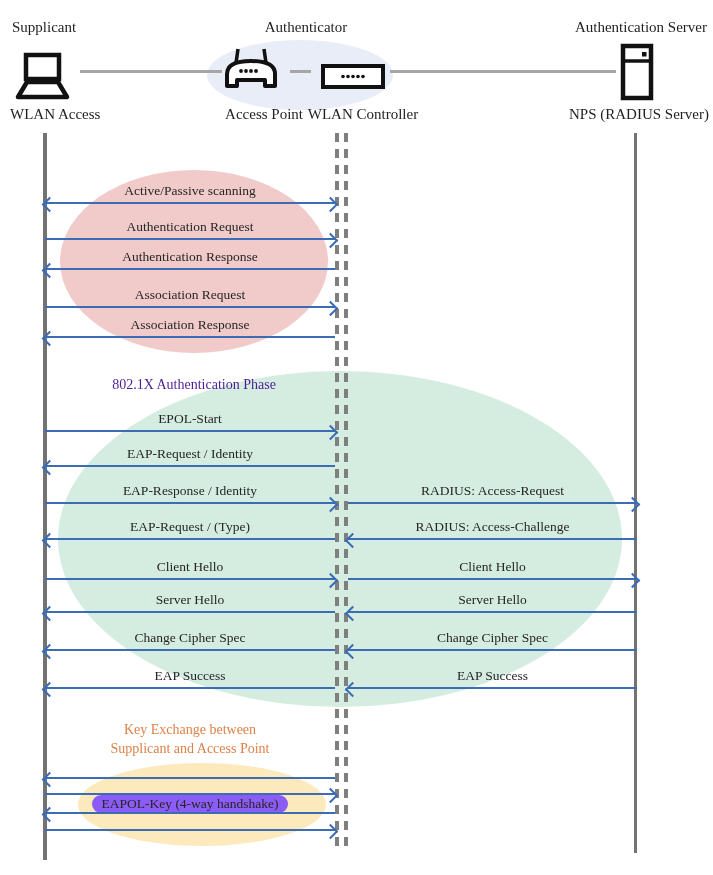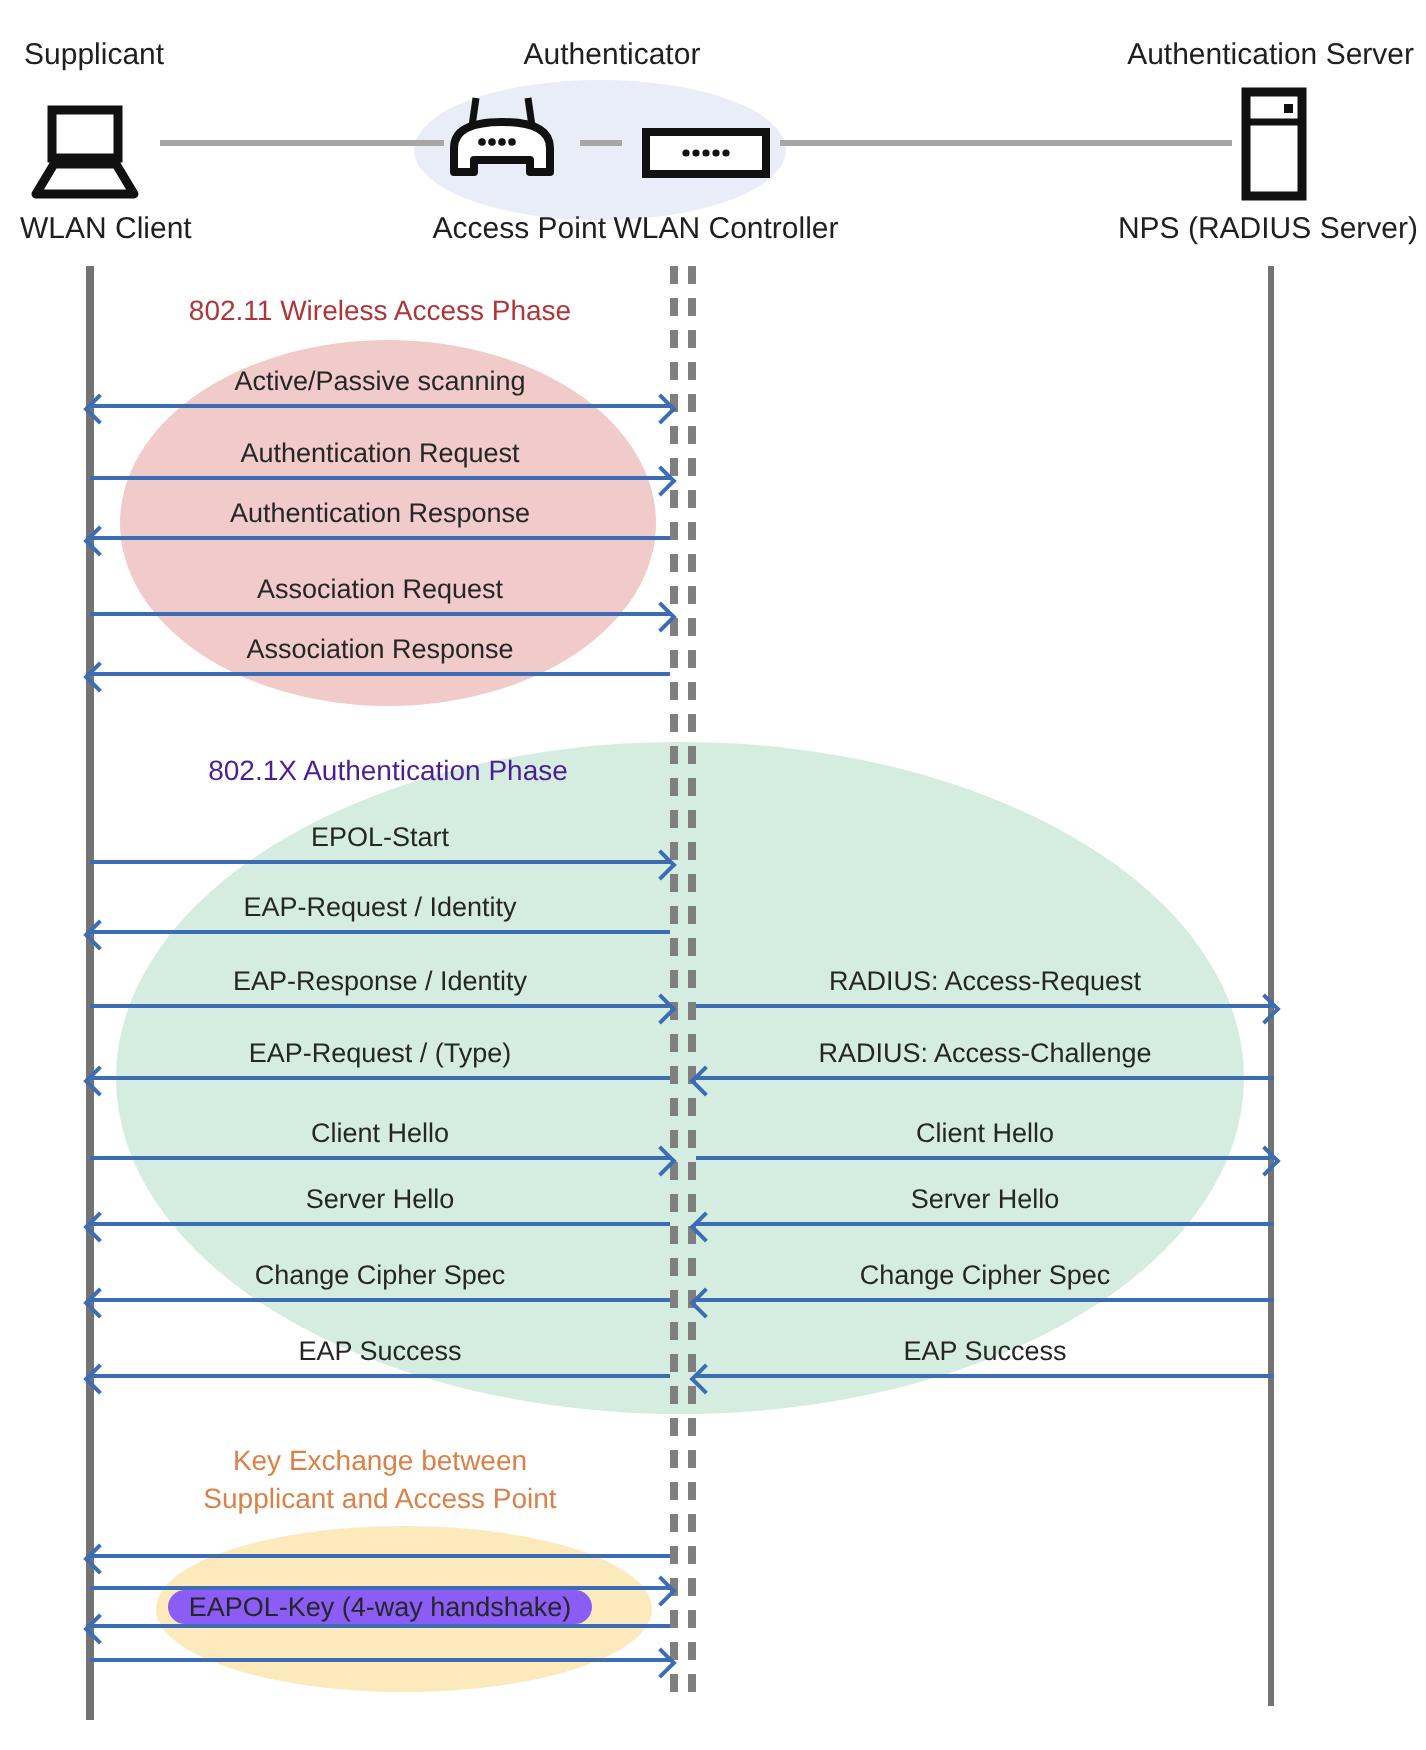--- a/index.html
+++ b/index.html
@@ -1,17 +1,17 @@
 <!DOCTYPE html>
 <html><head>
 <meta charset="utf-8">
 <style>
   html,body{margin:0;padding:0;background:#fff;}
   .canvas{position:relative;width:713px;height:875px;background:#ffffff;
-          font-family:Liberation Sans, sans-serif;overflow:hidden;}
+          font-family:Liberation Serif, serif;overflow:hidden;}
   .ellipse{position:absolute;border-radius:50%;}
   .role{position:absolute;font-size:15px;color:#1f1f1f;white-space:nowrap;}
   .dev{position:absolute;font-size:15px;color:#1f1f1f;white-space:nowrap;}
   .conn{position:absolute;top:70px;height:3px;background:#a6a6a6;}
   .lifeline{position:absolute;}
   .dashed{width:4px;background:repeating-linear-gradient(to bottom,#7f7f7f 0 9px,transparent 9px 16px);}
   .icon{position:absolute;line-height:0;}
   .phase-t{position:absolute;font-size:14px;text-align:center;white-space:nowrap;}
   .msg{position:absolute;height:2px;}
   .span-l{left:45px;width:290px;}
@@ -76,26 +76,25 @@
       <rect x="3" y="3" width="28" height="52" fill="#fff" stroke="#111" stroke-width="4.5"></rect>
       <line x1="3" y1="18" x2="31" y2="18" stroke="#111" stroke-width="3.5"></line>
       <rect x="22" y="9" width="4.5" height="4.5" fill="#111"></rect>
     </svg>
   </div>
 
   <div class="role" style="left:12px;top:19px;">Supplicant</div>
   <div class="role" style="left:553px;top:19px;width:154px;text-align:right;">Authentication Server</div>
   <div class="role" style="left:181px;top:19px;width:250px;text-align:center;">Authenticator</div>
 
-  <div class="dev" style="left:10px;top:106px;">WLAN Client</div>
+  <div class="dev" style="left:10px;top:106px;">WLAN Access</div>
   <div class="dev" style="left:183px;top:106px;width:120px;text-align:right;">Access Point</div>
   <div class="dev" style="left:302px;top:106px;width:122px;text-align:center;">WLAN Controller</div>
   <div class="dev" style="left:551px;top:106px;width:158px;text-align:right;">NPS (RADIUS Server)</div>
 
-  <div class="phase-t" style="top:147px;left:45px;width:290px;color:#b23438;">802.11 Wireless Access Phase</div>
   <div class="phase-t" style="top:377px;left:44px;width:300px;color:#4c1d95;">802.1X Authentication Phase</div>
   <div class="phase-t" style="top:741px;left:45px;width:290px;color:#dd8047;">Supplicant and Access Point</div>
   <div class="phase-t" style="top:722px;left:45px;width:290px;color:#dd8047;">Key Exchange between</div>
 
   <div class="msg span-l" style="top:202px;">
     <div class="lbl">Active/Passive scanning</div>
     <div class="arr hl hr"></div>
   </div>
   <div class="msg span-l" style="top:238px;">
     <div class="lbl">Authentication Request</div>

